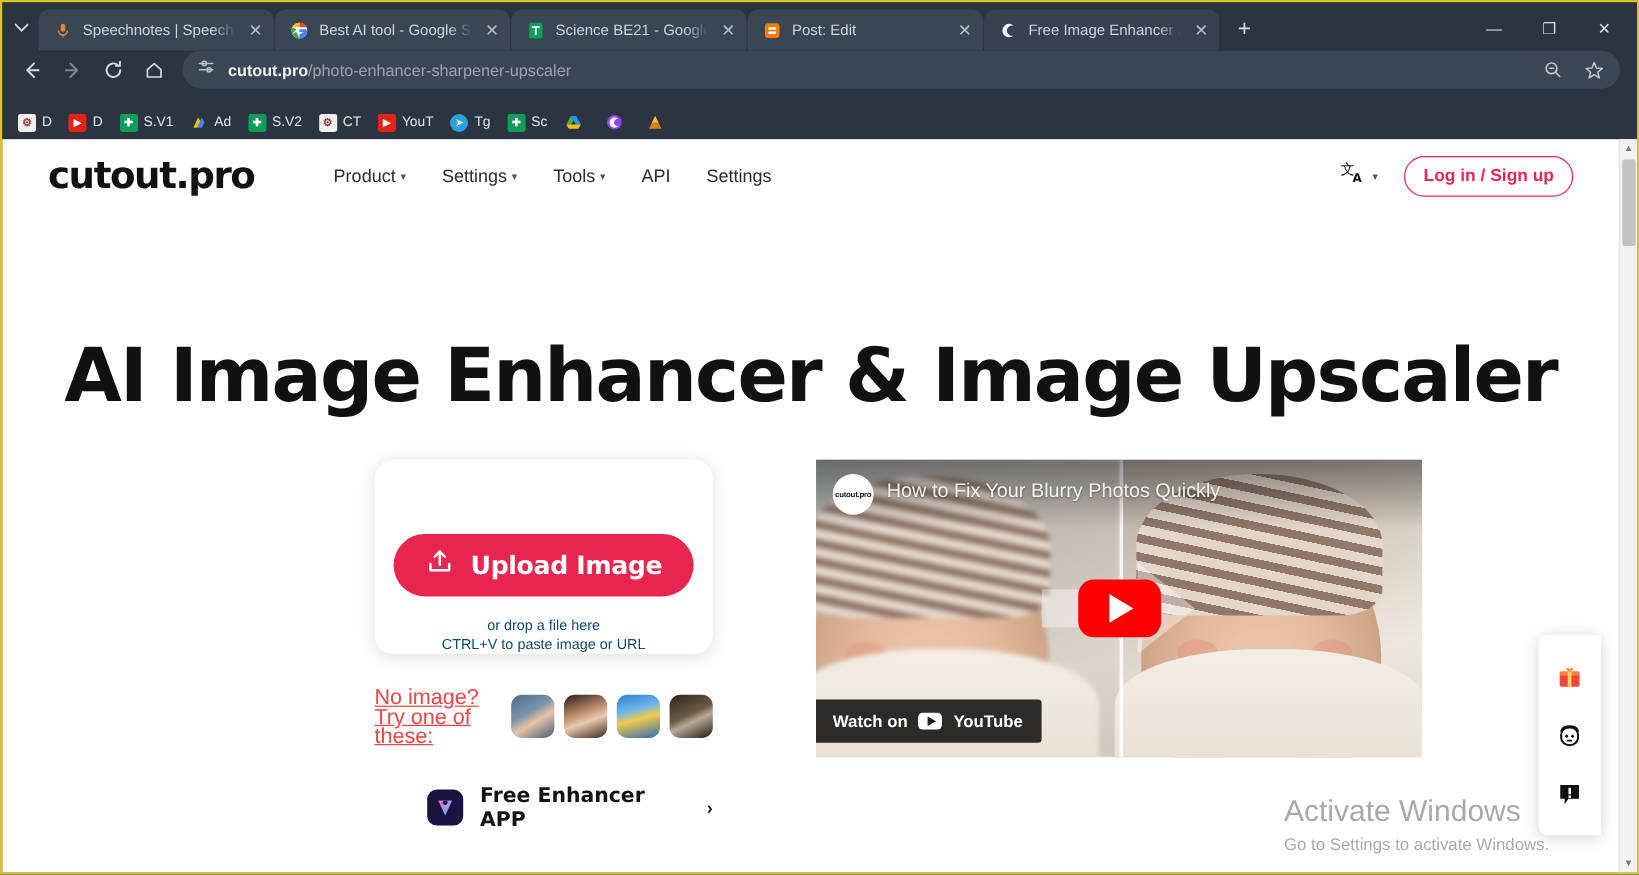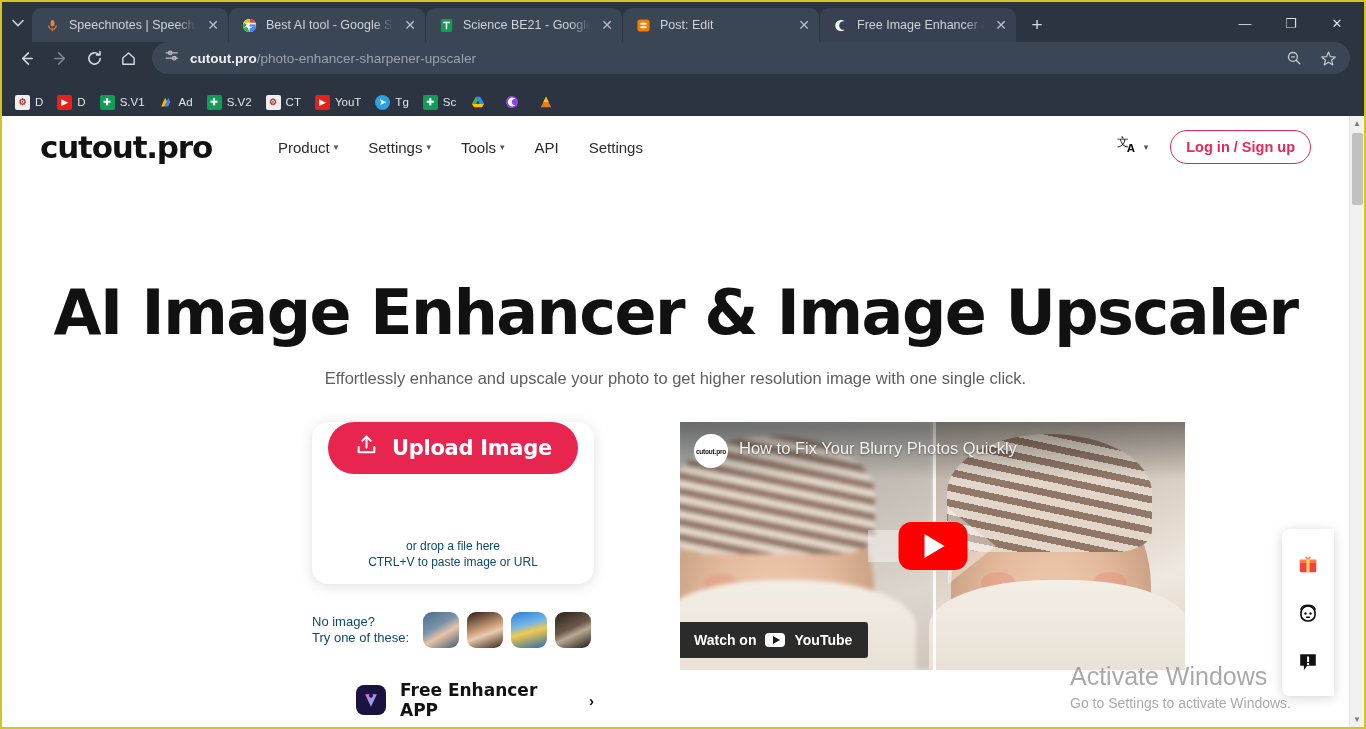--- a/index.html
+++ b/index.html
@@ -97,31 +97,31 @@
     font-size: 62px; font-weight: 800; letter-spacing:-1.5px; color:#111;
     font-family: "DejaVu Sans", sans-serif;
   }
   .hero-sub { text-align:center; margin-top: 20px; font-size: 16.5px; color:#5e5e5e; }
 
   .hero-main { display:flex; margin-top: 34px; padding-left: 310px; gap: 86px; align-items:flex-start; }
   .left-col { width: 282px; }
   .upload-card {
     width: 282px; height: 162px; background:#fff; border-radius: 16px;
     box-shadow: 0 2px 14px rgba(0,0,0,.13);
-    display:flex; flex-direction:column; align-items:center; justify-content:flex-start;gap:48px;
+    display:flex; flex-direction:column; align-items:center; justify-content:flex-end;
   }
   .upload-btn {
     background:#e8254f; color:#fff; border:none; border-radius: 30px;
     height: 52px; padding: 0 26px; display:flex; align-items:center; gap:13px;
     font-size: 21px; font-weight: 800; letter-spacing:-.3px;
     font-family:"DejaVu Sans", sans-serif;
   }
   .drop-text { margin-top: 16px; text-align:center; font-size: 12px; color:#0c4a6e; line-height: 16px; }
   .samples { display:flex; align-items:center; margin-top: 28px; gap: 14px; }
-  .samples .lbl { font-size: 13px; color:#0c4a6e; line-height: 16px; }
+  .samples .lbl { font-size: 18px; color:#ef4444; line-height: 16px; text-decoration: underline; }
   .thumbs { display:flex; gap:8px; }
   .thumb { width: 36px; height: 36px; border-radius: 9px; overflow:hidden; flex:none; }
   .t1 { background: linear-gradient(150deg,#4a6d8c 0%,#7a93a8 40%,#e8c3a8 60%,#3d5a73 100%); }
   .t2 { background: linear-gradient(160deg,#2b1a12 0%,#c79a76 45%,#e8cbb0 60%,#3a2318 100%); }
   .t3 { background: linear-gradient(165deg,#2f7fd0 0%,#6fb5ec 35%,#f2c94c 55%,#2a6cb0 100%); }
   .t4 { background: linear-gradient(155deg,#2a2118 0%,#6b5a48 45%,#b9a894 60%,#1c1710 100%); }
   .app-row { display:flex; align-items:center; gap: 14px; margin-top: 32px; padding-left: 44px; }
   .app-icon {
     width: 30px; height: 30px; border-radius: 8px; background:#1a1340;
     display:flex; align-items:center; justify-content:center; flex:none;
@@ -435,21 +435,20 @@
                   <text x="11" y="20" font-size="11" font-family="DejaVu Sans" fill="#111" font-weight="700">A</text>
                 </svg>
             </span>
             <span class="caret">▾</span>
           </div>
           <button class="login-btn">Log in / Sign up</button>
         </div>
       </div>
 
       <h1 class="hero-title">AI Image Enhancer &amp; Image Upscaler</h1>
-      <p class="hero-sub">Effortlessly enhance and upscale your photo to get higher resolution image with one single click.</p>
 
       <div class="hero-main">
 
         <div class="left-col">
           <div class="upload-card">
             <button class="upload-btn">
               <span>
                 <svg width="25" height="25" viewBox="0 0 24 24">
                     <path d="M12 3.5 V14" stroke="#fff" stroke-width="2" stroke-linecap="round"></path>
                     <path d="M8 7.5 L12 3.5 L16 7.5" stroke="#fff" stroke-width="2" fill="none" stroke-linecap="round" stroke-linejoin="round"></path>

